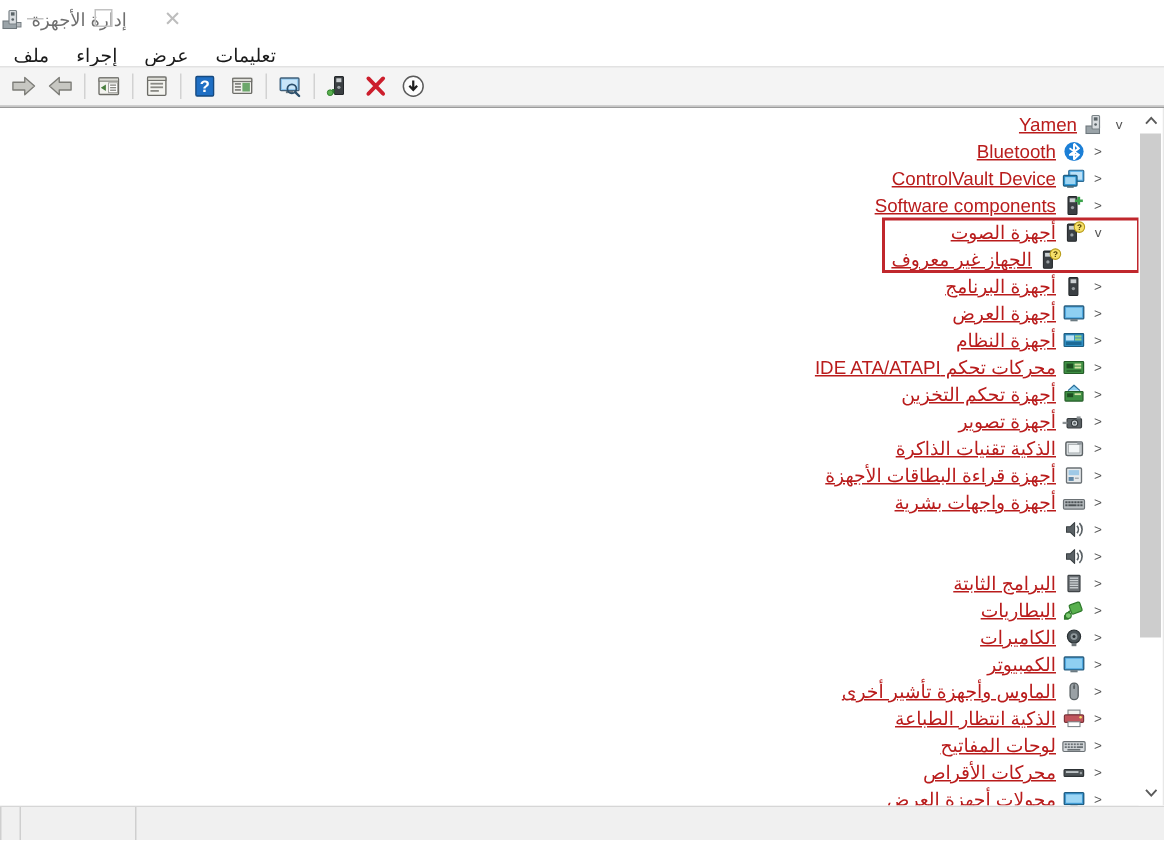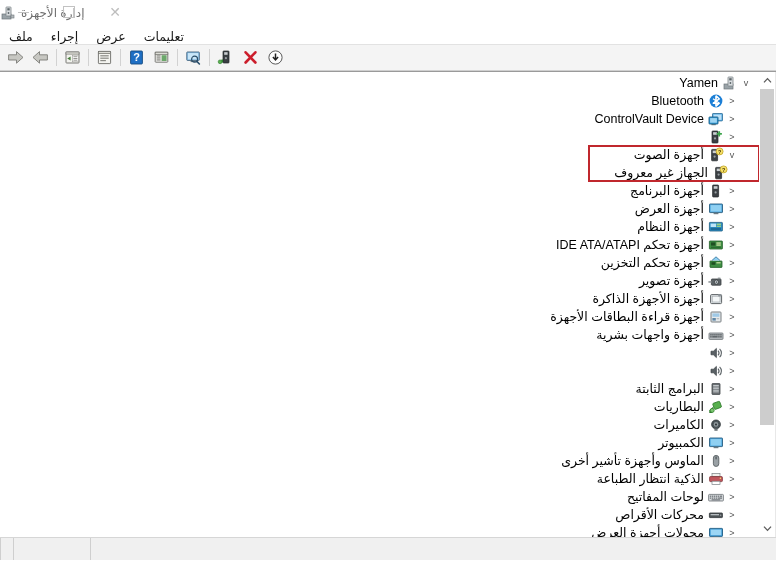--- a/index.html
+++ b/index.html
@@ -204,21 +204,21 @@
     display: flex;
     flex-direction: row;
     align-items: center;
     justify-content: flex-start;
     padding-right: 6px;
     white-space: nowrap;
     cursor: default;
   }
   .row.level1 { padding-right: 6px; }
   .row.level2 { padding-right: 20px; }
-  .row.level3 { padding-right: 16px; }
+  .row.level3 { padding-right: 36px; }
 
   .chev {
     width: 14px;
     min-width: 14px;
     text-align: center;
     color: #555555;
     font-size: 9px;
     line-height: 1;
     display: inline-block;
   }
@@ -226,24 +226,25 @@
   .ico {
     width: 18px;
     min-width: 18px;
     height: 16px;
     position: relative;
     display: inline-block;
     margin-left: 3px;
   }
   .lbl {
     font-size: 12.5px;
-    color: #000000;
+    color: #b91c1c;
     line-height: 16px;
     white-space: nowrap;
     direction: rtl;
+    text-decoration: underline;
   }
   .row.root .lbl { font-size: 12.5px; }
 
   
   .redbox {
     position: absolute;
     border: 2px solid #c0272d;
     pointer-events: none;
     box-sizing: border-box;
   }
@@ -457,20 +458,21 @@
         <span class="chev">&lt;</span>
         <span class="ico">
           <svg width="18" height="16" viewBox="0 0 18 16">
             <rect x="5" y="2" width="6" height="12" rx="0.7" fill="#3b4044" stroke="#23272a" stroke-width="0.7"></rect>
             <rect x="6.1" y="3.2" width="3.8" height="2.6" fill="#cacfd2"></rect>
             <circle cx="8" cy="9.4" r="1.1" fill="#9aa0a4"></circle>
             <rect x="11.4" y="2.2" width="1.7" height="5.3" fill="#3aa34a"></rect>
             <rect x="9.6" y="4" width="5.3" height="1.7" fill="#3aa34a"></rect>
           </svg>
         </span>
+        <span class="lbl">Software components</span>
       </div>
 
       <div class="row level2">
         <span class="chev">v</span>
         <span class="ico">
           <svg width="18" height="16" viewBox="0 0 18 16">
             <rect x="4.6" y="2.4" width="6" height="11.4" rx="0.7" fill="#3b4044" stroke="#23272a" stroke-width="0.7"></rect>
             <rect x="5.7" y="3.6" width="3.8" height="2.5" fill="#cacfd2"></rect>
             <circle cx="7.6" cy="9.6" r="1.1" fill="#9aa0a4"></circle>
             <circle cx="12.6" cy="4.4" r="3.5" fill="#f6e06a" stroke="#b79b17" stroke-width="0.7"></circle>
@@ -536,21 +538,21 @@
         <span class="chev">&lt;</span>
         <span class="ico">
           <svg width="18" height="16" viewBox="0 0 18 16">
             <rect x="2.4" y="4" width="13" height="8" rx="0.5" fill="#3f8f44" stroke="#255d28" stroke-width="0.8"></rect>
             <rect x="4" y="5.4" width="4.4" height="3.2" fill="#1f4f22"></rect>
             <rect x="9.4" y="5.4" width="4.4" height="1.3" fill="#cfe0a2"></rect>
             <rect x="9.4" y="7.4" width="4.4" height="1.3" fill="#cfe0a2"></rect>
             <rect x="4" y="9.6" width="9.8" height="1.4" fill="#2b6b2f"></rect>
           </svg>
         </span>
-        <span class="lbl">أجهزة تحكم IDE ATA/ATAPI</span>
+        <span class="lbl">محركات تحكم IDE ATA/ATAPI</span>
       </div>
 
       <div class="row level2">
         <span class="chev">&lt;</span>
         <span class="ico">
           <svg width="18" height="16" viewBox="0 0 18 16">
             <rect x="3" y="6" width="12" height="6.4" rx="0.5" fill="#3f8f44" stroke="#255d28" stroke-width="0.8"></rect>
             <rect x="4.4" y="7.2" width="4" height="2.6" fill="#1f4f22"></rect>
             <rect x="9.4" y="7.2" width="4.2" height="1.2" fill="#cfe0a2"></rect>
             <path d="M5 5.4 L9 1.8 L13 5.4" fill="#8fd0f2" stroke="#2a6f99" stroke-width="0.8" stroke-linejoin="round"></path>
@@ -575,21 +577,21 @@
 
       <div class="row level2">
         <span class="chev">&lt;</span>
         <span class="ico">
           <svg width="18" height="16" viewBox="0 0 18 16">
             <rect x="3.6" y="3.6" width="11" height="9" rx="1" fill="#dfe4e7" stroke="#5d6366" stroke-width="1"></rect>
             <rect x="5.2" y="5.2" width="7.8" height="5.8" fill="#f4f7f8" stroke="#9aa0a3" stroke-width="0.6"></rect>
             <rect x="11.2" y="3.2" width="3" height="2.2" fill="#8e959a"></rect>
           </svg>
         </span>
-        <span class="lbl">أجهزة الأجهزة الذاكرة</span>
+        <span class="lbl">الذكية تقنيات الذاكرة</span>
       </div>
 
       <div class="row level2">
         <span class="chev">&lt;</span>
         <span class="ico">
           <svg width="18" height="16" viewBox="0 0 18 16">
             <rect x="4" y="3" width="10" height="10" rx="0.7" fill="#e6eaec" stroke="#6a7074" stroke-width="0.9"></rect>
             <rect x="5.4" y="4.4" width="7" height="3.4" fill="#9fc9e6"></rect>
             <rect x="5.4" y="9" width="3.4" height="2.6" fill="#5f87a6"></rect>
             <rect x="9.6" y="9.4" width="2.6" height="0.8" fill="#9aa0a3"></rect>

